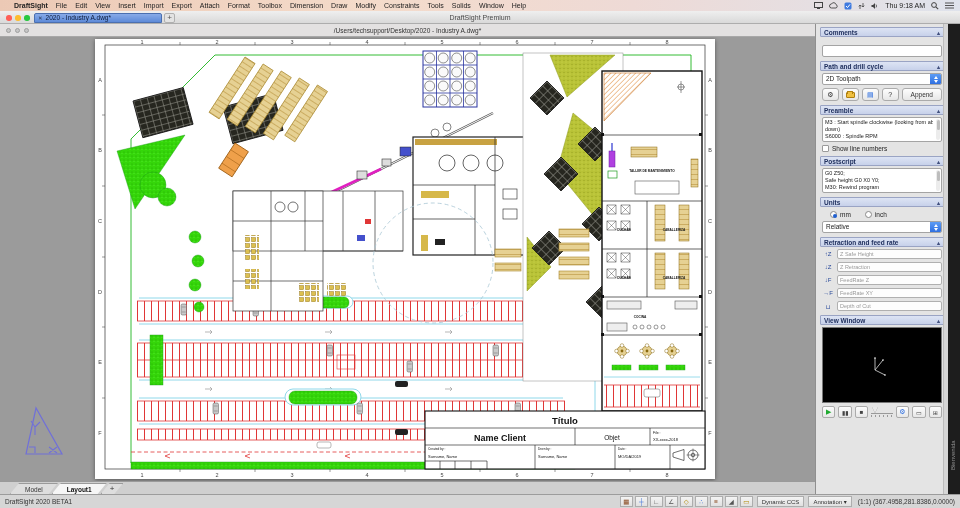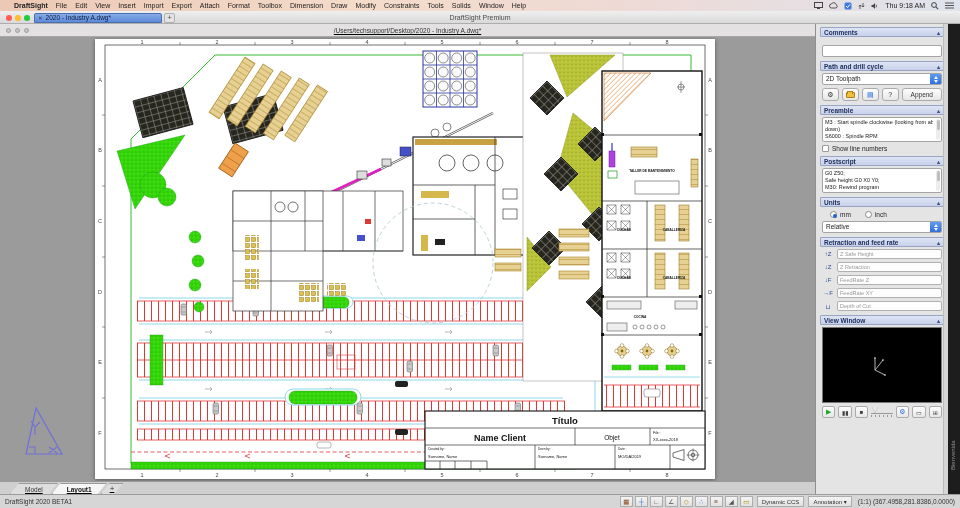--- a/index.html
+++ b/index.html
@@ -27,21 +27,21 @@
   .t-green { left:24px; background:#28c840; }
   #doc-tab { position:absolute; left:34px; top:1.5px; height:10.5px; width:128px;
     background:linear-gradient(#88abe8,#5d8ad8); border:1px solid #4a6fb0; border-radius:2px 2px 0 0;
     display:flex; align-items:center; font-size:6.5px; color:#0d1c3a; padding:0 3px; gap:3px; }
   #doc-tab .x { font-size:5.5px; color:#2a3a5a; }
   #new-tab { position:absolute; left:164px; top:2px; width:11px; height:10px; background:#e3e3e3;
     border:1px solid #b0b0b0; border-radius:2px; font-size:8px; line-height:8px; text-align:center; color:#555; }
   #win-title { position:absolute; left:0; right:0; top:2.5px; text-align:center; font-size:7px; color:#4a4a4a; }
 
   
-  #canvas-col { position:absolute; left:0; top:24px; width:815px; height:470px; background:#14532d;text-decoration:underline; }
+  #canvas-col { position:absolute; left:0; top:24px; width:815px; height:470px; background:#14532d; }
   #docbar { position:relative; width:100%; height:13px; background:#e3e1e1; border-bottom:1px solid #a8a8a8;
     text-align:center; font-size:6.5px; color:#333; line-height:13px; }
   .gdot { position:absolute; top:4px; width:5px; height:5px; border-radius:50%; background:#c6c6c6; border:0.5px solid #9f9f9f; }
   #viewport { position:relative; width:100%; height:444px; background:#9b9b9b; overflow:hidden; }
   #paper { position:absolute; left:95px; top:2px; width:620px; height:440px; background:#fff;
     box-shadow:0 1px 4px rgba(0,0,0,.45); }
   #ucs-icon { position:absolute; left:22px; top:368px; }
 
   
   #sheettabs { position:relative; width:100%; height:13px; background:#cfcfcf; border-top:1px solid #9a9a9a;

